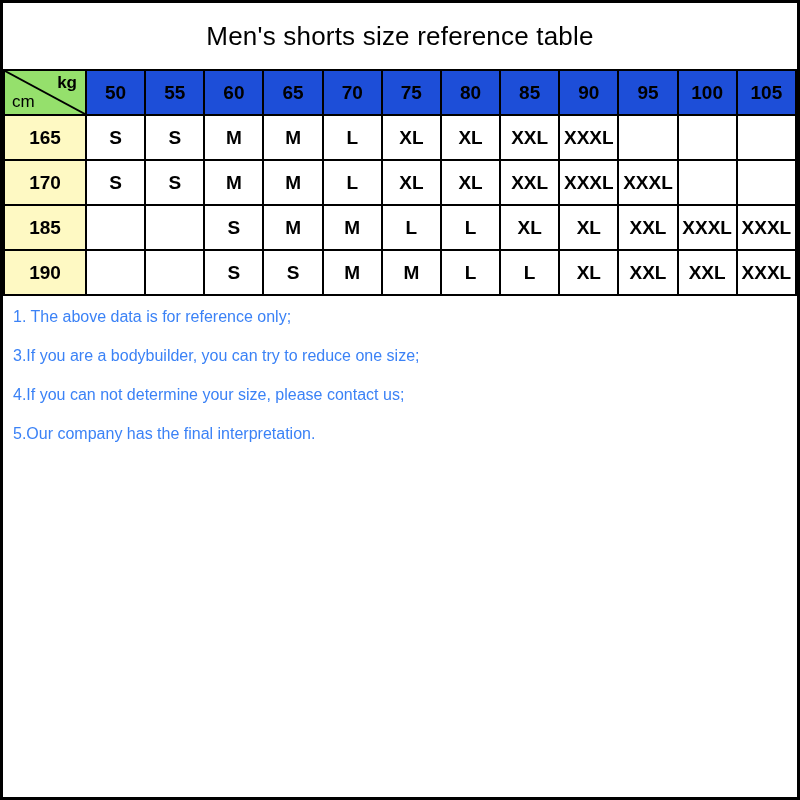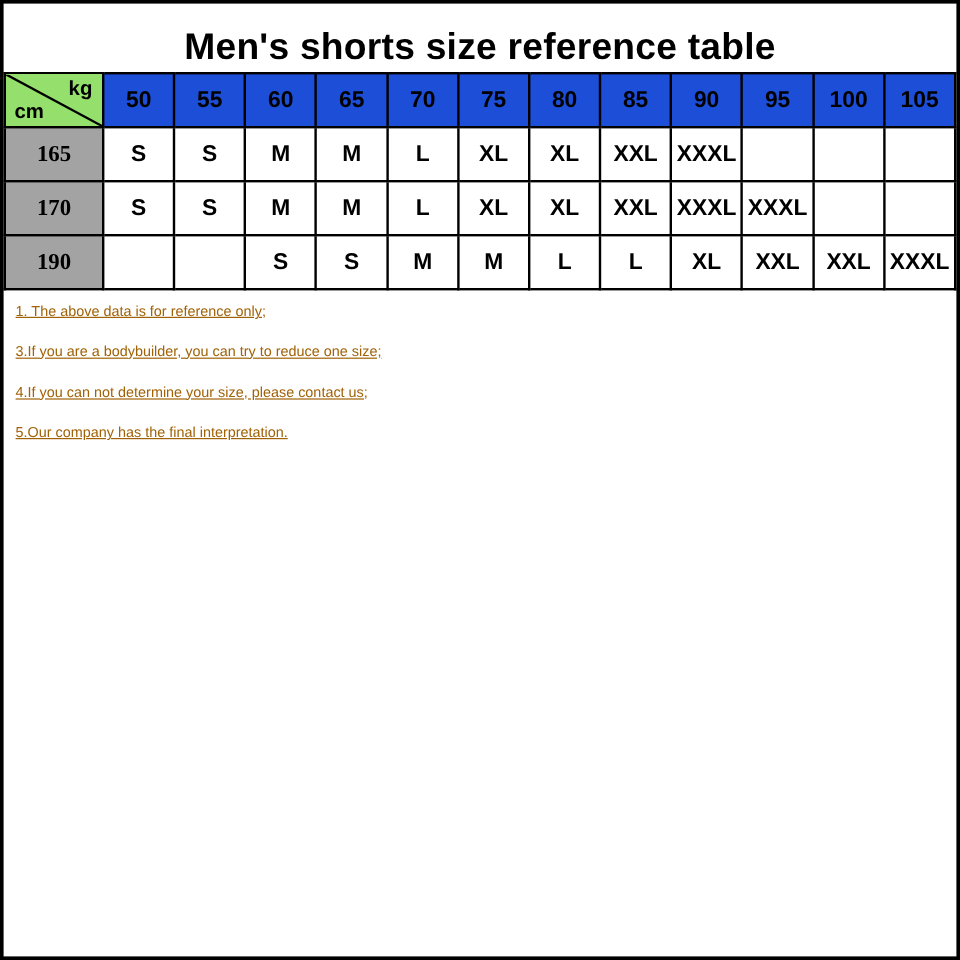--- a/index.html
+++ b/index.html
@@ -16,25 +16,25 @@
   .page {
     position: relative;
     width: 800px;
     height: 800px;
     box-sizing: border-box;
     border: 3px solid #000000;
     background: #ffffff;
   }
   .title {
     text-align: center;
-    font-size: 31px;
-    font-weight: bold;
+    font-size: 26px;
+    font-weight: normal;
     color: #000000;
     padding-top: 18px;
-    padding-bottom: 3px;
+    padding-bottom: 17px;
     letter-spacing: 0.2px;
   }
   table.size-table {
     border-collapse: collapse;
     width: 794px;
     table-layout: fixed;
   }
   table.size-table td,
   table.size-table th {
     border: 2px solid #000000;
@@ -67,46 +67,44 @@
     top: 2px;
     font-size: 17px;
     font-weight: bold;
     text-align: right;
   }
   .corner-cm {
     position: absolute;
     left: 7px;
     bottom: 2px;
     font-size: 17px;
-    font-weight: bold;
+    font-weight: normal;
   }
   .head-cell {
     background: #1d4ed8;
     font-size: 19px;
   }
   .row-head {
-    background: #a3a3a3;
+    background: #fef9c3;
     font-size: 20px;
     width: 82px;
-    font-family: Liberation Serif, serif;
   }
   .cell {
     background: #ffffff;
     font-size: 19px;
   }
   .notes {
     padding: 10px 10px 0 10px;
     box-sizing: border-box;
   }
   .note {
-    font-size: 12px;
-    color: #a16207;
+    font-size: 16px;
+    color: #3b82f6;
     line-height: 1.32;
     margin: 0 0 18px 0;
-    text-decoration: underline;
   }
   .note:last-child {
     margin-bottom: 13px;
   }
 </style>
 </head>
 <body>
 
 <div class="page">
 
@@ -161,20 +159,35 @@
         <td class="cell">L</td>
         <td class="cell">XL</td>
         <td class="cell">XL</td>
         <td class="cell">XXL</td>
         <td class="cell">XXXL</td>
         <td class="cell">XXXL</td>
         <td class="cell"></td>
         <td class="cell"></td>
       </tr>
       <tr>
+        <td class="row-head">185</td>
+        <td class="cell"></td>
+        <td class="cell"></td>
+        <td class="cell">S</td>
+        <td class="cell">M</td>
+        <td class="cell">M</td>
+        <td class="cell">L</td>
+        <td class="cell">L</td>
+        <td class="cell">XL</td>
+        <td class="cell">XL</td>
+        <td class="cell">XXL</td>
+        <td class="cell">XXXL</td>
+        <td class="cell">XXXL</td>
+      </tr>
+      <tr>
         <td class="row-head">190</td>
         <td class="cell"></td>
         <td class="cell"></td>
         <td class="cell">S</td>
         <td class="cell">S</td>
         <td class="cell">M</td>
         <td class="cell">M</td>
         <td class="cell">L</td>
         <td class="cell">L</td>
         <td class="cell">XL</td>

